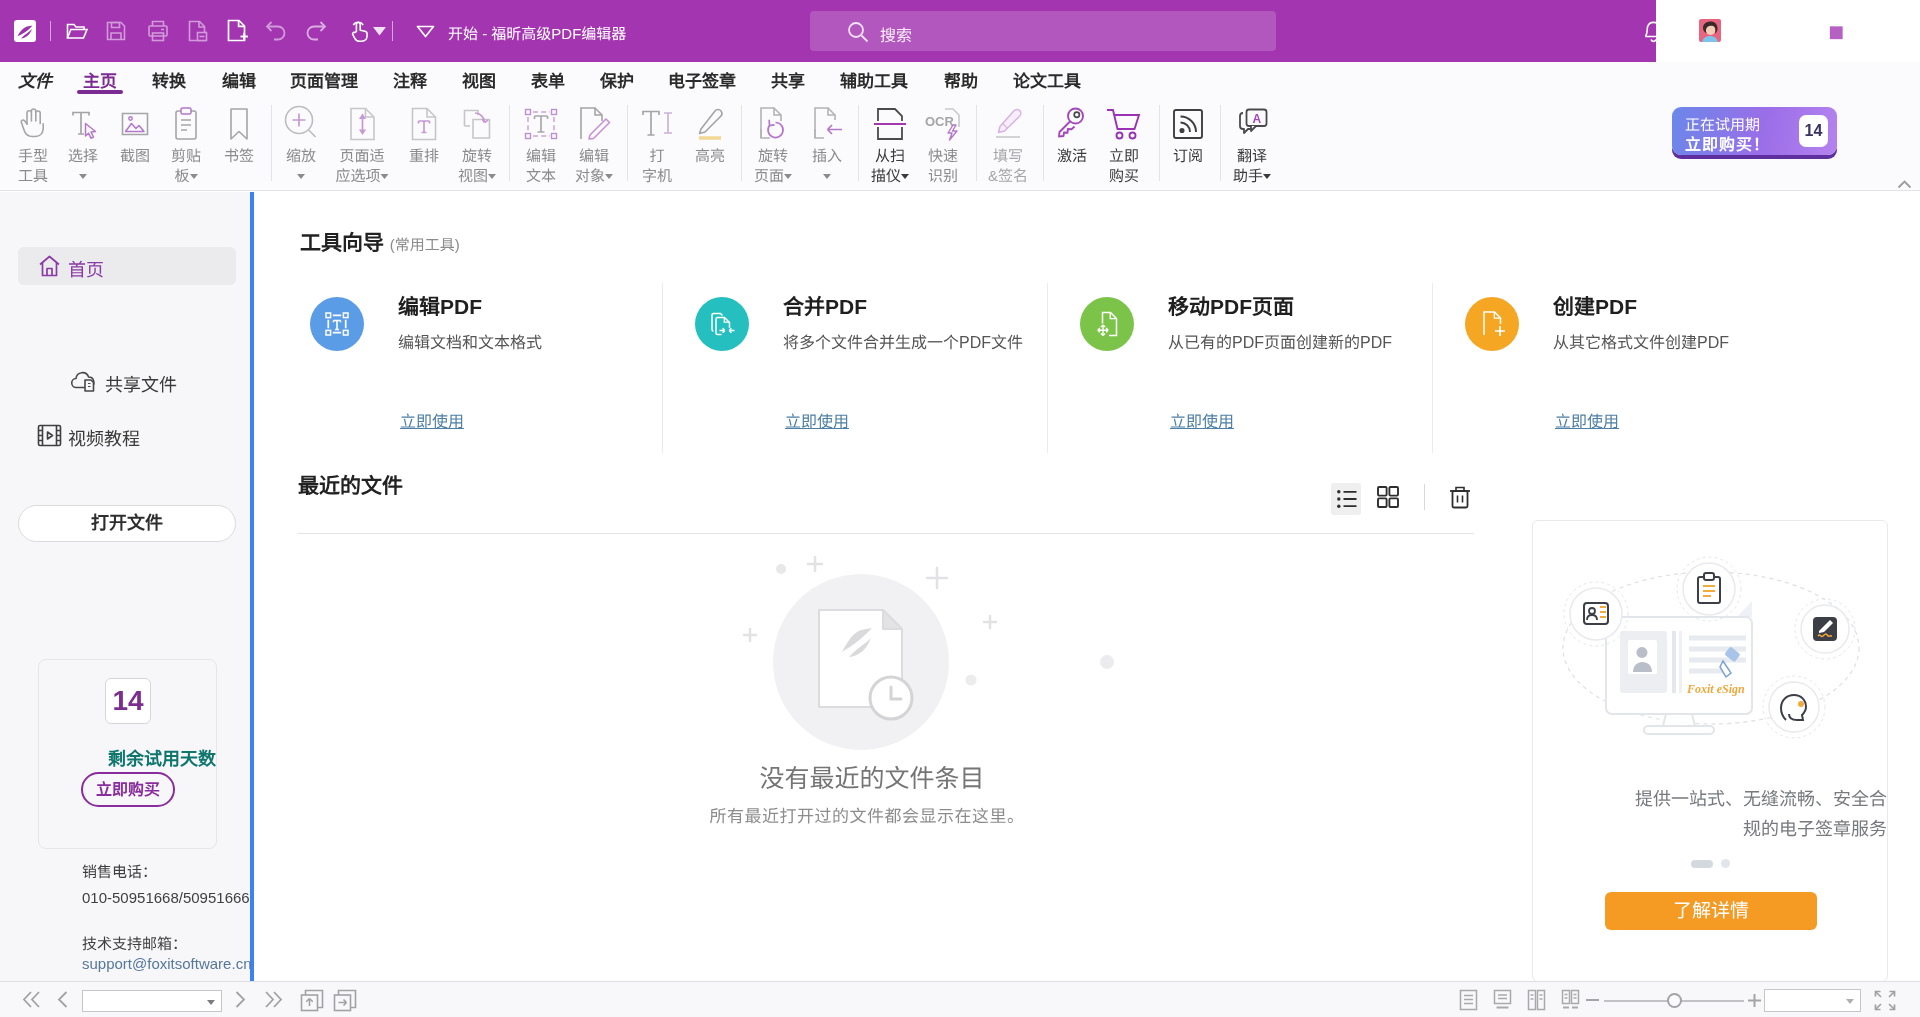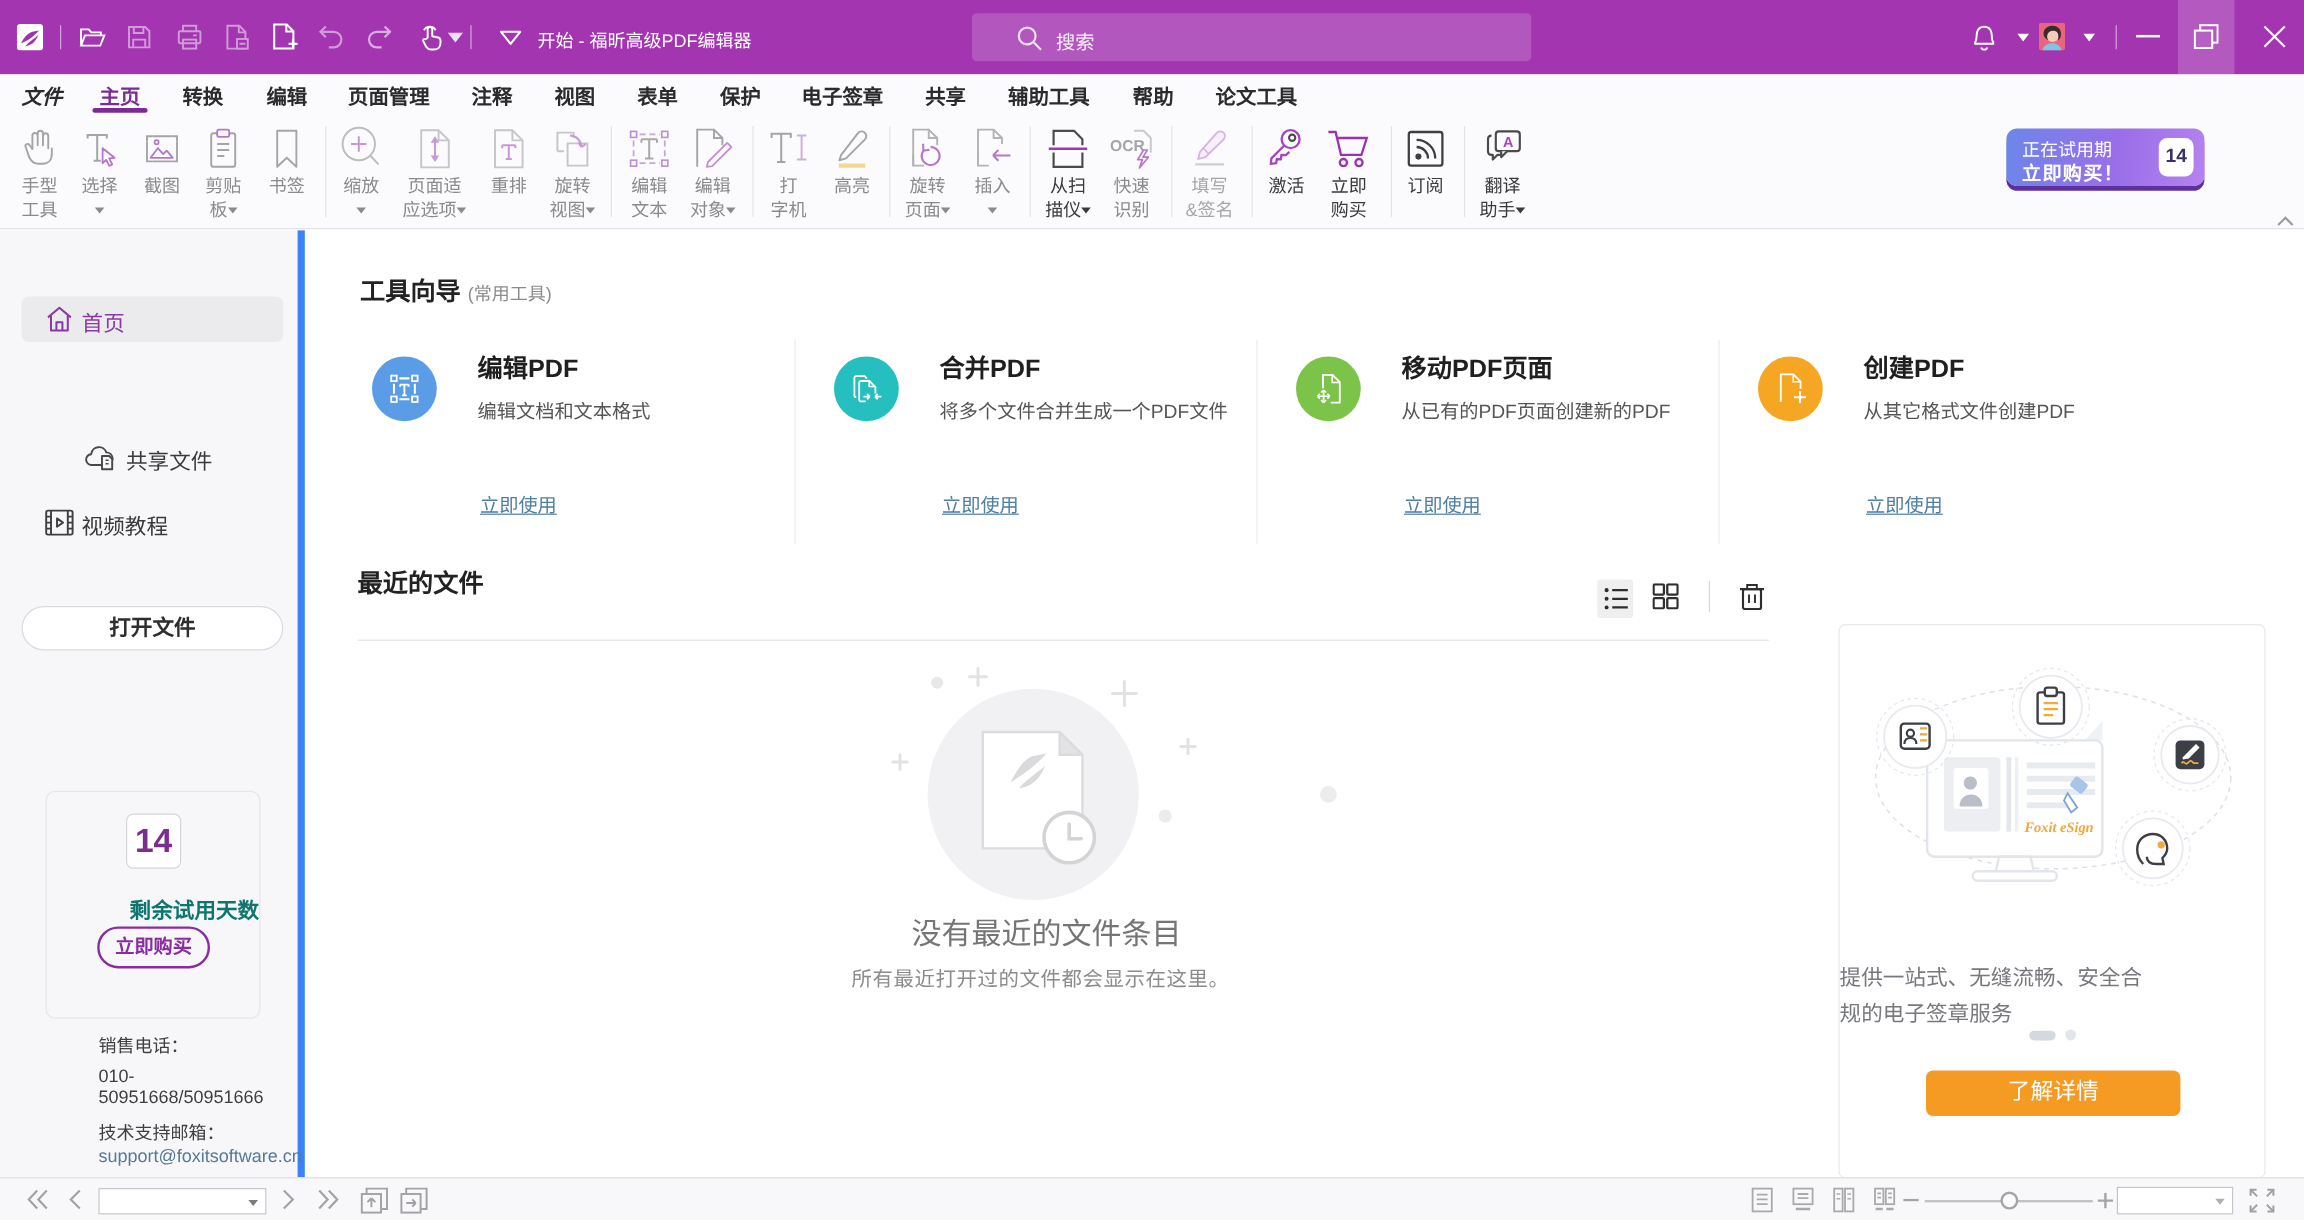--- a/index.html
+++ b/index.html
@@ -2,21 +2,21 @@
 <html lang="zh-CN"><head>
 <meta charset="utf-8">
 <title>开始 - 福昕高级PDF编辑器</title>
 <style>
 * { margin:0; padding:0; box-sizing:border-box; }
 html,body { width:1920px; height:1017px; overflow:hidden; }
 body { font-family:"Liberation Sans",sans-serif; position:relative; background:#fff; }
 .abs { position:absolute; }
 
 
-#titlebar { position:absolute; left:0; top:0; width:1920px; height:62px; background:#a335b1; }
+#titlebar { position:absolute; left:0; top:0; width:1656px; height:62px; background:#a335b1; }
 #titlebar svg { display:block; }
 .tb-sep { position:absolute; top:21px; width:1px; height:20px; background:rgba(255,255,255,.55); }
 #tb-title { position:absolute; left:448px; top:22px; color:#fff; font-size:15px; white-space:nowrap; }
 #searchbox { position:absolute; left:810px; top:11px; width:466px; height:40px; background:rgba(255,255,255,.17); border-radius:4px; }
 #searchbox .stext { position:absolute; left:70px; top:11px; font-size:16px; color:rgba(255,255,255,.9); }
 #winbtn-restore { position:absolute; left:1815px; top:0; width:47px; height:62px; background:rgba(255,255,255,.18); }
 
 
 #menubar { position:absolute; left:0; top:62px; width:1920px; height:35px; background:#fbfbfd; }
 .mtab { position:absolute; top:5px; font-size:17px; font-weight:bold; color:#2b2b2b; white-space:nowrap; transform:translateX(-50%); }
@@ -31,21 +31,21 @@
 .rtool .rlab { margin-top:3px; font-size:15px; line-height:20px; color:#8b8b8d; white-space:nowrap; }
 .rtool .rlab.dark { color:#3a3a3c; }
 .rtool .rlab.dis { color:#a6a6aa; }
 .caret { display:inline-block; width:0; height:0; border-left:4px solid transparent; border-right:4px solid transparent; border-top:5px solid #8b8b8d; vertical-align:2px; }
 #trialbtn { position:absolute; left:1672px; top:10px; width:165px; height:48px; border-radius:9px; background:linear-gradient(100deg,#6b87e9 0%,#9a6ee8 55%,#b583ef 100%); box-shadow:0 4px 0 #5e309f; color:#fff; }
 #trialbtn .l1 { position:absolute; left:13px; top:6px; font-size:15px; }
 #trialbtn .l2 { position:absolute; left:13px; top:24px; font-size:16px; font-weight:bold; letter-spacing:1px; }
 #trialbtn .box14 { position:absolute; left:127px; top:8px; width:29px; height:32px; background:#fff; border-radius:7px; color:#3a3164; font-size:16px; font-weight:bold; text-align:center; line-height:32px; }
 
 
-#sidebar { position:absolute; left:0; top:192px; width:254px; height:789px; background:#f7f7f9; border-right:6px solid #3b82f6; }
+#sidebar { position:absolute; left:0; top:192px; width:254px; height:789px; background:#f7f7f9; border-right:4px solid #3b82f6; }
 .side-item { position:absolute; left:18px; width:218px; height:38px; border-radius:6px; }
 .side-item .txt { position:absolute; left:50px; top:8px; font-size:18px; color:#3a3a3a; }
 #open-btn { position:absolute; left:18px; top:313px; width:218px; height:37px; background:#fff; border:1px solid #dbdbdf; border-radius:19px; text-align:center; line-height:35px; font-size:18px; font-weight:bold; color:#2e2e2e; }
 #trialcard { position:absolute; left:38px; top:467px; width:179px; height:190px; border:1px solid #e6e6e8; border-radius:8px; }
 #trialcard .b14 { position:absolute; left:66px; top:18px; width:46px; height:46px; background:#fff; border:1px solid #d6d6da; border-radius:6px; color:#7b2e90; font-size:28px; font-weight:bold; text-align:center; line-height:44px; }
 #trialcard .t1 { position:absolute; left:0; width:100%; top:84px; text-align:right; font-size:18px; color:#0f766e;font-weight:bold; }
 #trialcard .buy { position:absolute; left:42px; top:112px; width:94px; height:35px; border:2px solid #892d9e; border-radius:18px; color:#892d9e; font-size:16px; font-weight:bold; text-align:center; line-height:31px; }
 .side-info { position:absolute; left:38px; font-size:15px; color:#3f3f41;margin-left:44px; }
 
 
@@ -56,21 +56,21 @@
 .tcard .circ { position:absolute; width:54px; height:54px; border-radius:50%; }
 .tcard .ttl { position:absolute; font-size:21px; font-weight:bold; color:#1f1f1f; white-space:nowrap; }
 .tcard .dsc { position:absolute; font-size:16px; color:#555; white-space:nowrap; }
 .tcard .lnk { position:absolute; font-size:16px; color:#4e7fa5; text-decoration:underline; white-space:nowrap; }
 #sec2-title { position:absolute; left:43px; top:277px; font-size:21px; font-weight:bold; color:#222; }
 #rule2 { position:absolute; left:43px; top:341px; width:1176px; height:1px; background:#e4e4e6; }
 #empty-t1 { position:absolute; left:617px; top:566px; white-space:nowrap; font-size:25px; color:#757575; transform:translateX(-50%); }
 #empty-t2 { position:absolute; left:612px; top:610px; white-space:nowrap; font-size:17px; letter-spacing:.5px; color:#8c8c8c; transform:translateX(-50%); }
 
 #promo { position:absolute; left:1277px; top:328px; width:356px; height:462px; background:#fff; border:1px solid #e9e9eb; border-radius:6px; }
-#promo .pt { position:absolute; left:0; width:100%; text-align:left; font-size:18px; color:#77797e;margin-top:16px; }
+#promo .pt { position:absolute; left:0; width:100%; text-align:right; font-size:18px; color:#77797e; }
 #promo .dots { position:absolute; left:0; width:100%; top:333px; text-align:center; }
 #promo .dots .d1 { display:inline-block; width:22px; height:8px; border-radius:4px; background:#d4d9e0; vertical-align:middle; }
 #promo .dots .d2 { display:inline-block; width:9px; height:9px; border-radius:50%; background:#e2e5ea; vertical-align:middle; margin-left:8px; }
 #promo .btn { position:absolute; left:72px; top:371px; width:212px; height:38px; background:#f59a23; border-radius:6px; color:#fff; font-size:19px; text-align:center; line-height:38px; }
 
 
 #statusbar { position:absolute; left:0; top:981px; width:1920px; height:36px; background:#f8f8fa; border-top:1px solid #dfdfe3; }
 #pagebox { position:absolute; left:82px; top:8px; width:140px; height:22px; background:#fff; border:1px solid #c6c6ca; }
 #pagebox .pb-arrow { position:absolute; right:6px; top:9px; width:0; height:0; border-left:4px solid transparent; border-right:4px solid transparent; border-top:5px solid #7c7c80; }
 #zoombox { position:absolute; left:1764px; top:7px; width:97px; height:23px; background:#fff; border:1px solid #c6c6ca; }

